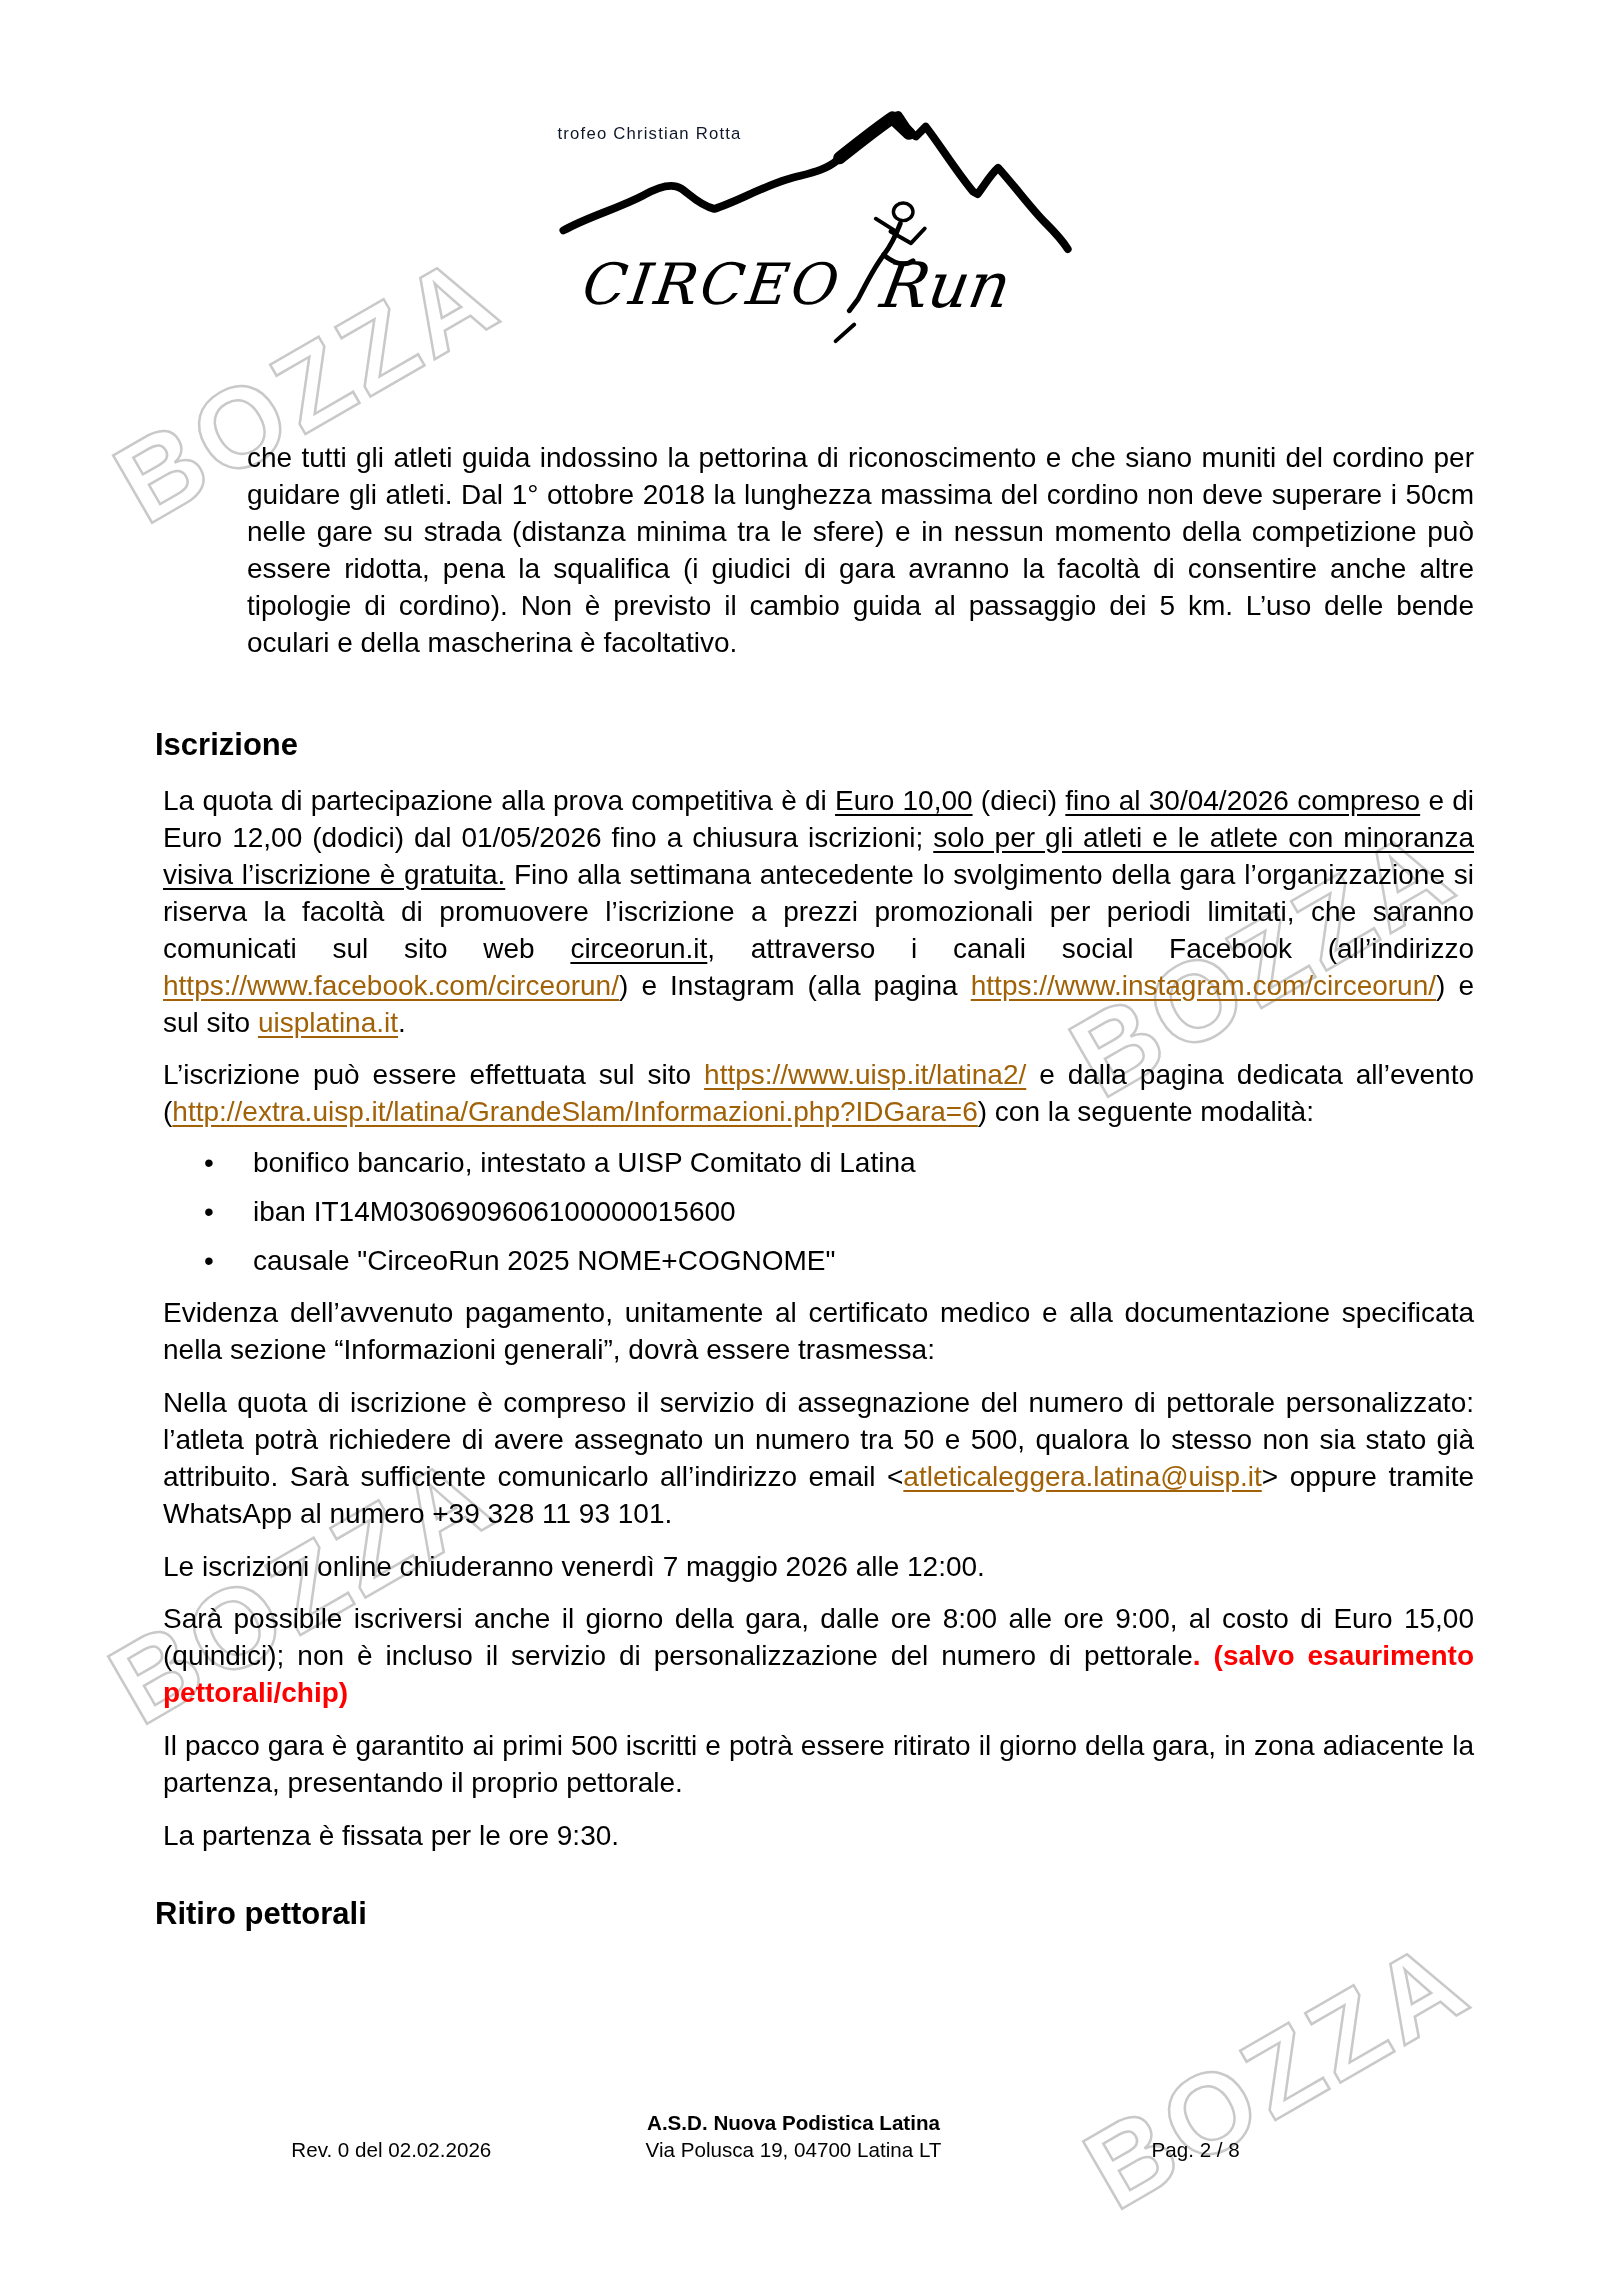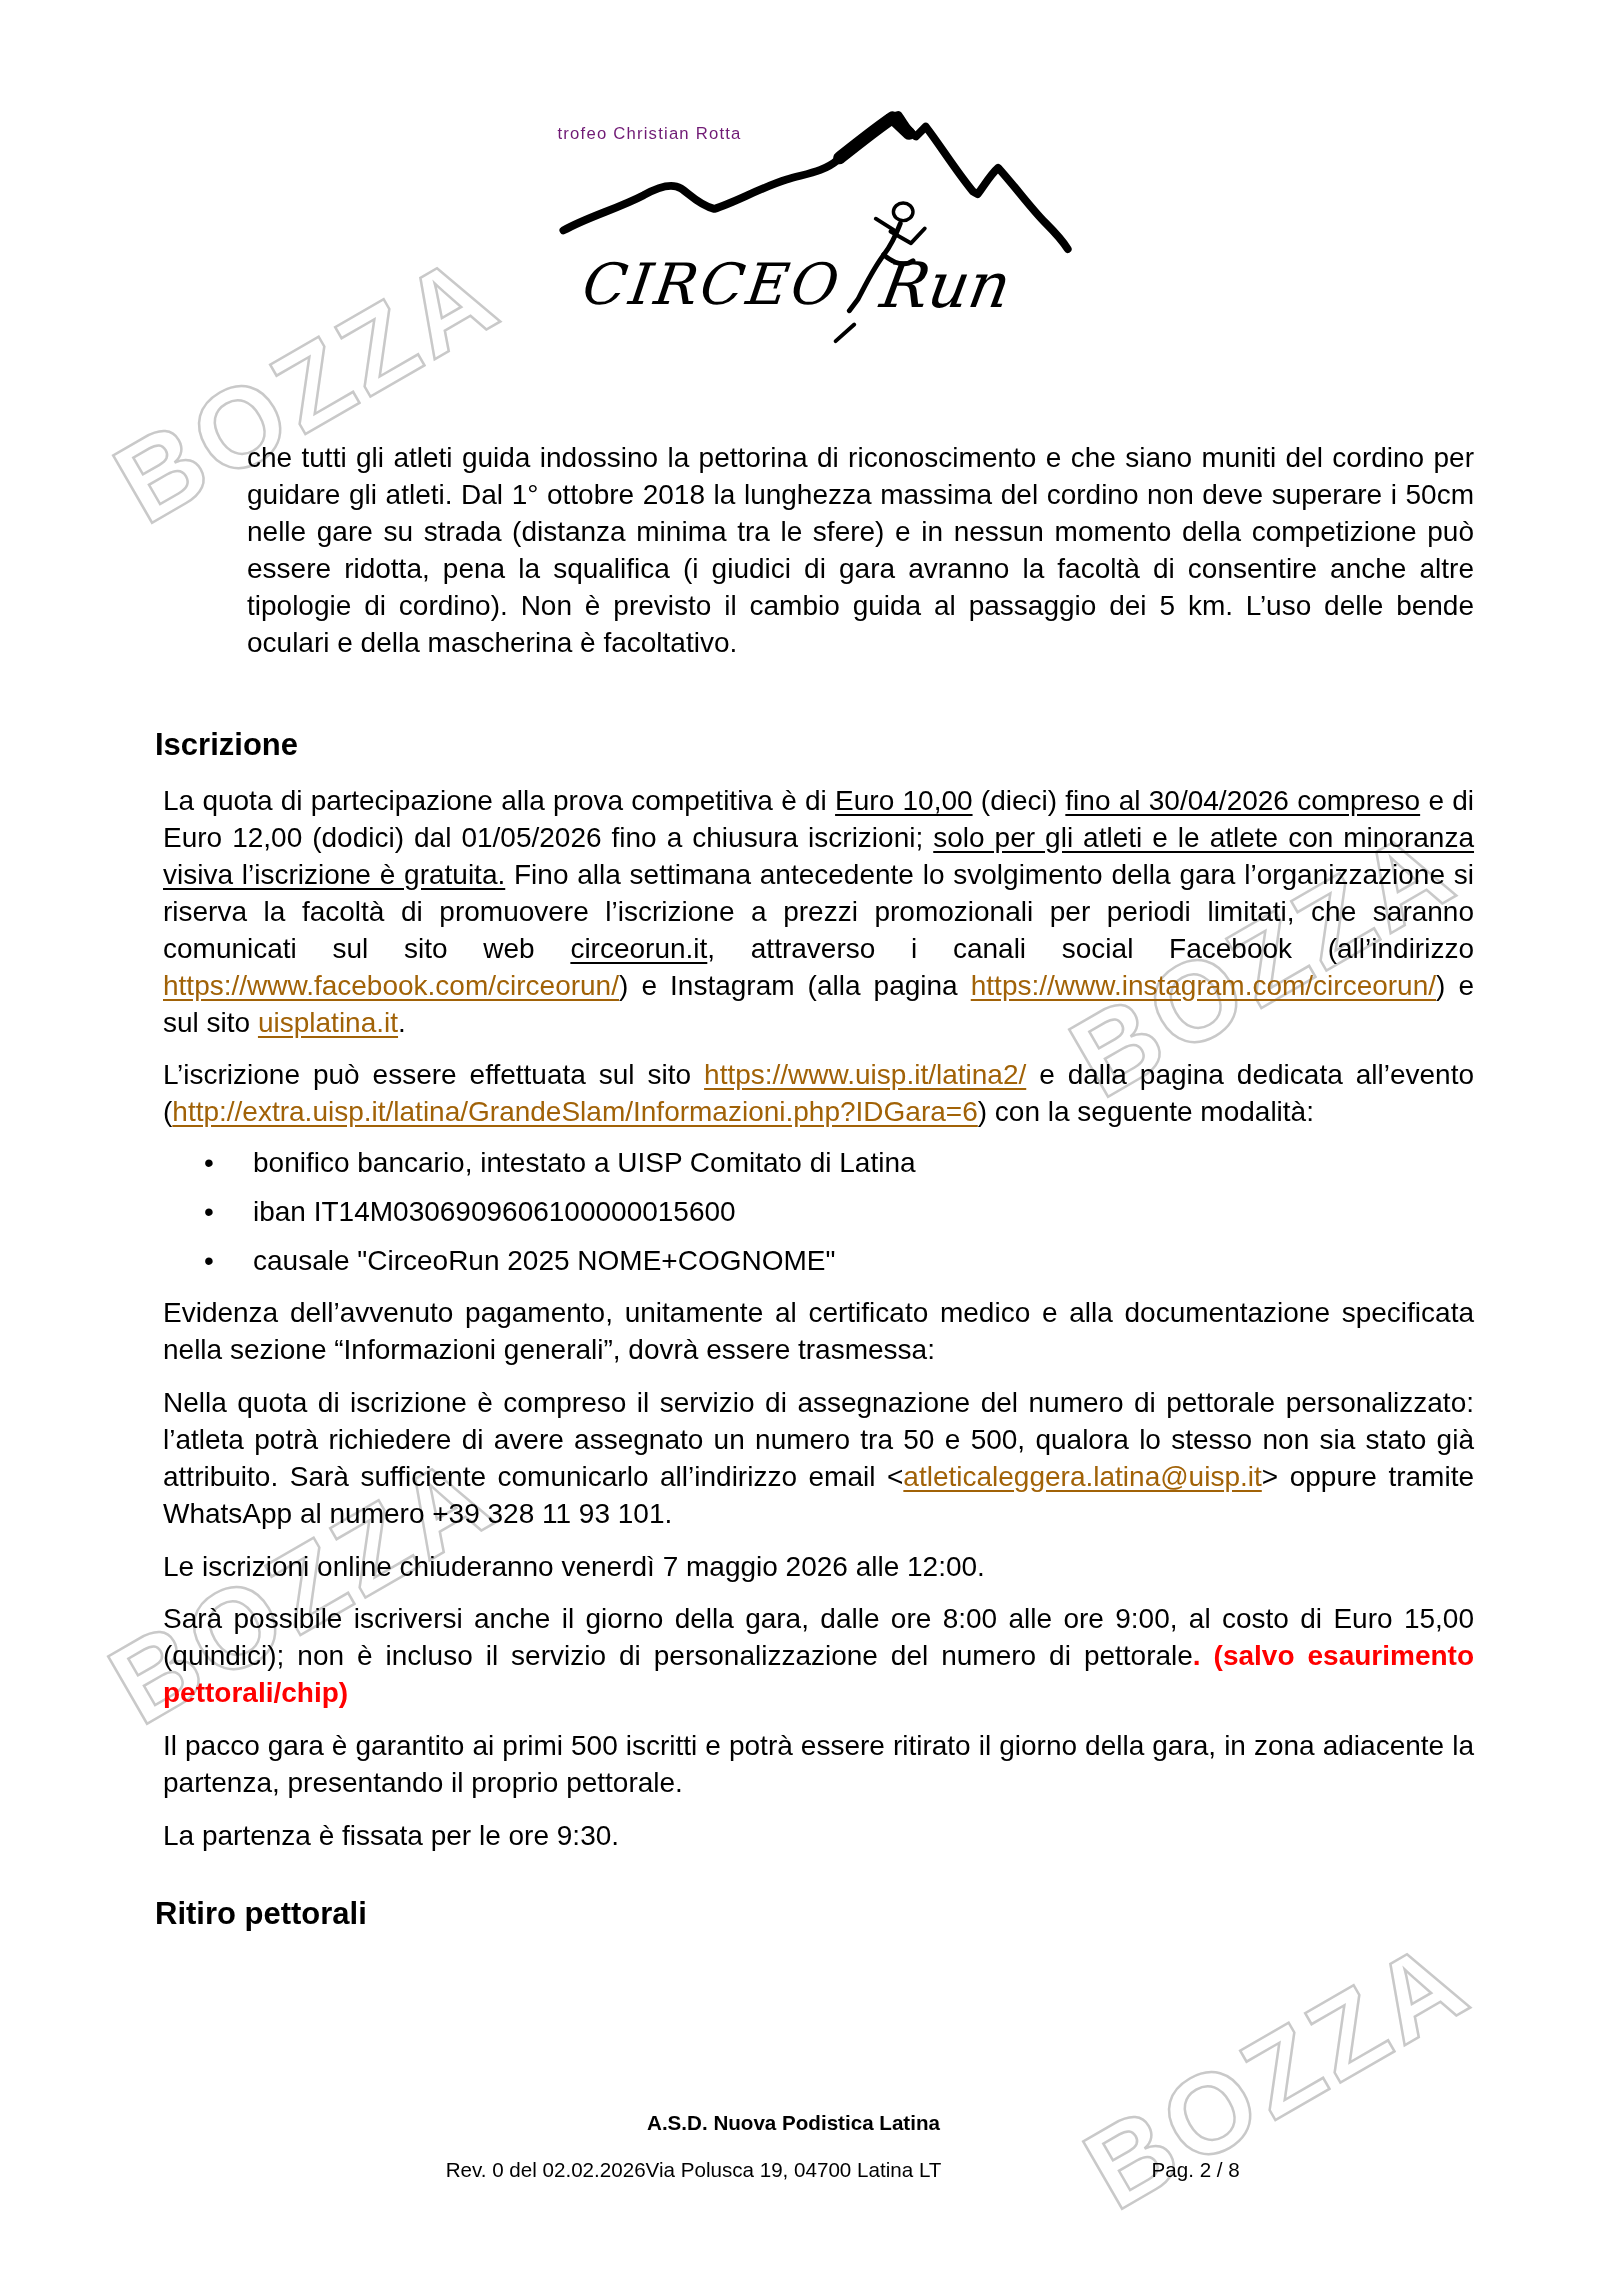--- a/index.html
+++ b/index.html
@@ -27,21 +27,21 @@
   }
   .wm1 { left:98px;  top:323px;  }
   .wm2 { left:1054px; top:897px;  }
   .wm3 { left:93px;   top:1524px; }
   .wm4 { left:1068px; top:2009px; }
 
   
   .logo-wrap { position:absolute; left:534px; top:93px; width:568px; height:270px; z-index:2; }
   .logo-trophy {
     position:absolute; left:23.5px; top:31px;
-    font-size:16.7px; letter-spacing:1.2px; color:#701a75;
+    font-size:16.7px; letter-spacing:1.2px; color:#0f172a;
     font-family:"Liberation Sans", sans-serif;
   }
   .logo-svg { position:absolute; left:0; top:0; }
   .logo-script { font-family:"DejaVu Serif", serif; font-style:italic; fill:#000; }
 
   
   .content {
     position:absolute; left:155px; top:431px; width:1327px; z-index:2;
     font-size:28px; line-height:37px;
   }
@@ -64,21 +64,21 @@
   .lnk   { color:#a16207; text-decoration:underline; text-underline-offset:3.9px; }
   .alert { color:#FF0000; font-weight:bold; }
 
   
   .footer {
     position:absolute; left:137px; right:171px; top:2109px; z-index:2;
     font-size:20.6px; line-height:27.4px;
   }
   .footer-org { text-align:center; font-weight:bold; }
   .footer-row { display:grid; grid-template-columns:1fr auto 1fr; align-items:baseline; }
-  .footer-rev  { text-align:right;margin-top:20px; }
+  .footer-rev  { text-align:center; }
   .footer-addr { text-align:center; }
   .footer-page { text-align:center; }
 </style>
 </head>
 <body>
 
 <div class="page">
 
   <div class="watermark wm1">BOZZA</div>
   <div class="watermark wm2">BOZZA</div>

